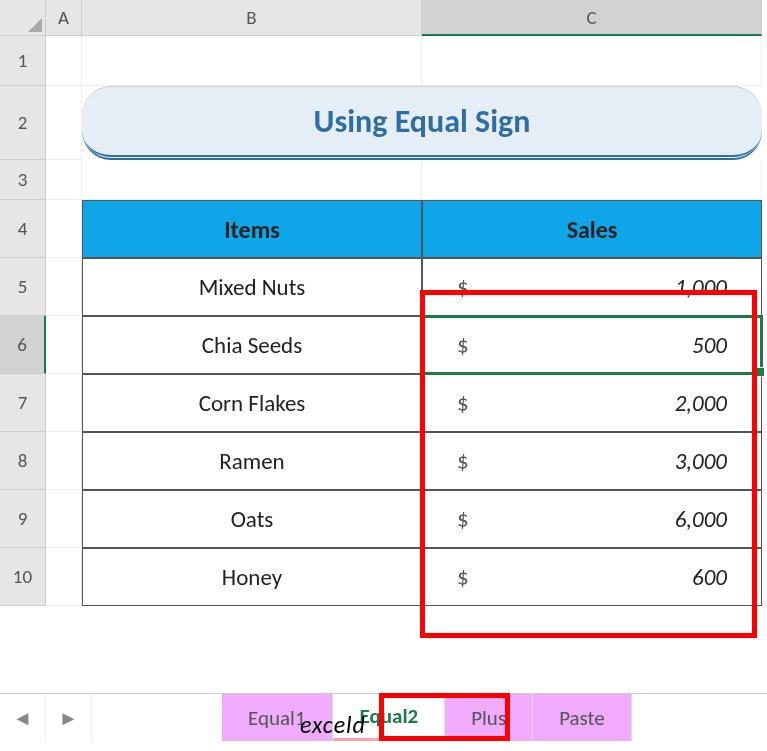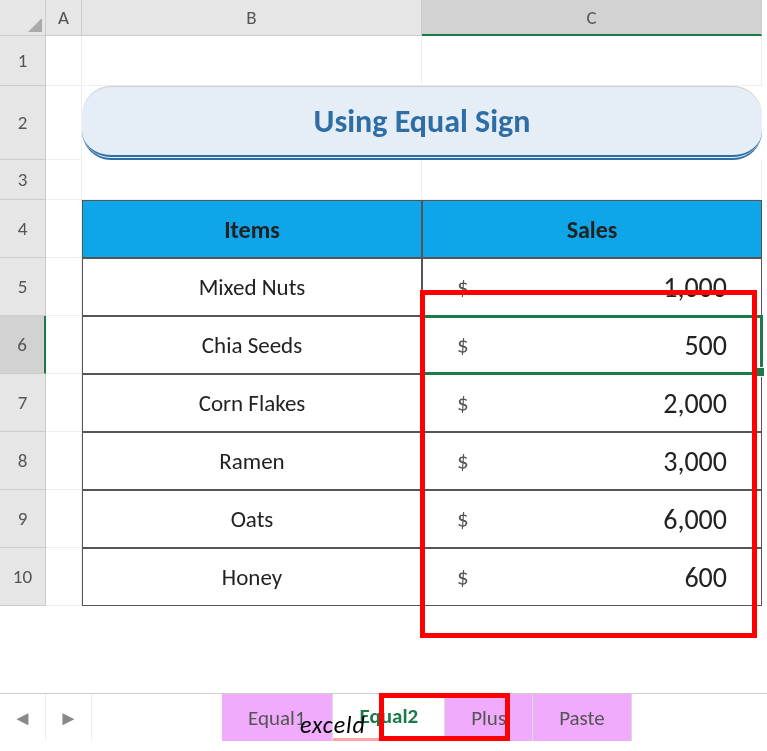--- a/index.html
+++ b/index.html
@@ -92,21 +92,21 @@
   .td {
     border: 1px solid #555;
     justify-content: center;
     font-size: 23px;
     padding: 0 34px;
   }
   .td.sales {
     justify-content: space-between;
   }
   .td .cur { color: #555; font-size: 23px; }
-  .td .num { font-size: 28px; }
+  .td .num { font-size: 23px; font-style: italic; }
   .sel-cell {
     outline: 3px solid #1a7a4a;
     outline-offset: -2px;
     z-index: 5;
   }
   .sel-cell::after {
     content: "";
     position: absolute;
     right: -4px; bottom: -4px;
     width: 8px; height: 8px;

